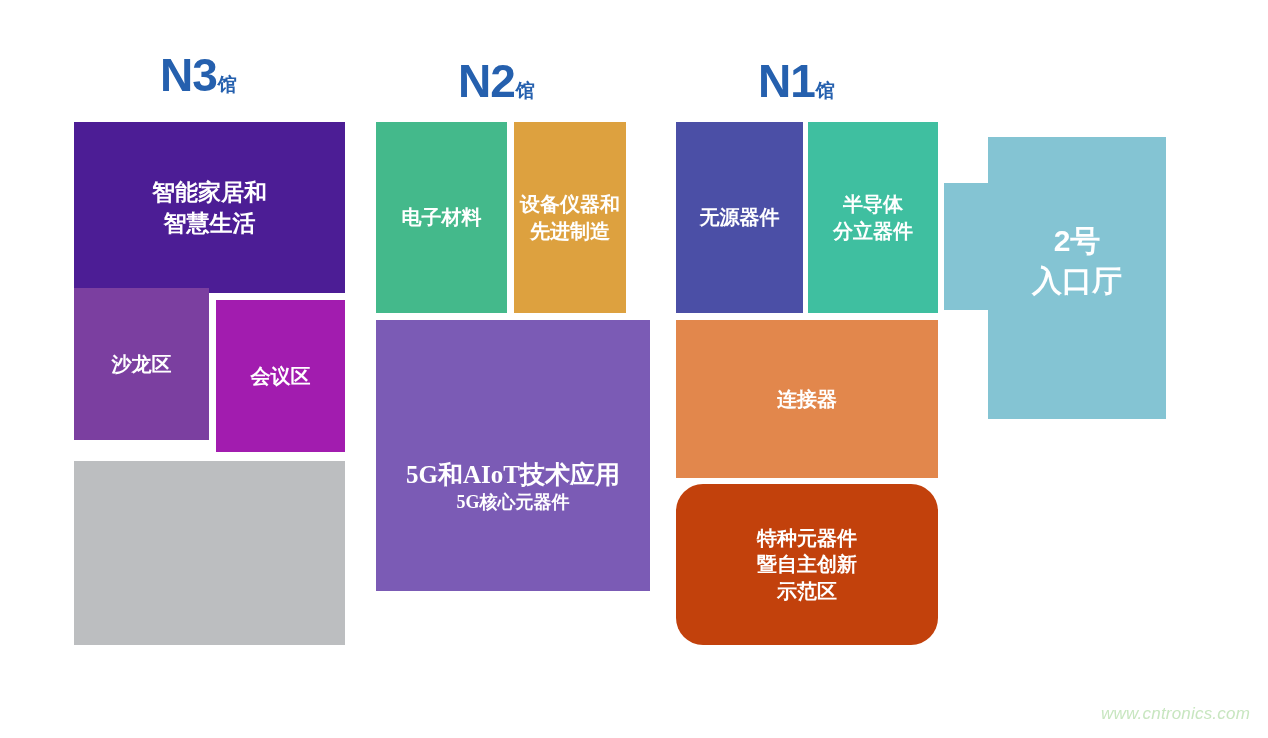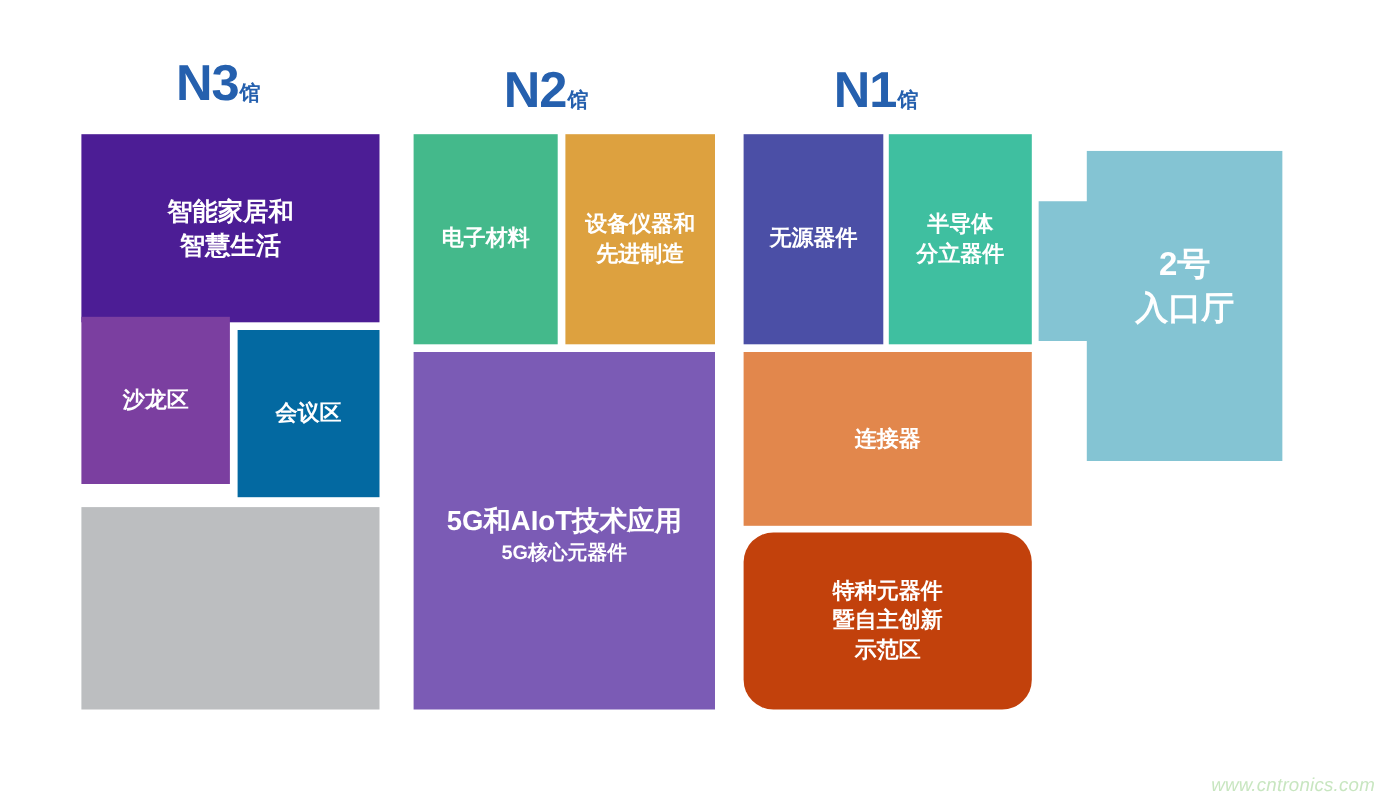--- a/index.html
+++ b/index.html
@@ -113,38 +113,38 @@
 
   <div class="zone t-lg" style="left:74px; top:122px; width:271px; height:171px; background:#4c1d95;">
     <div class="zone-label">智能家居和
 智慧生活</div>
   </div>
 
   <div class="zone t-md" style="left:74px; top:288px; width:135px; height:152px; background:#7B3FA0;">
     <div class="zone-label">沙龙区</div>
   </div>
 
-  <div class="zone t-md" style="left:216px; top:300px; width:129px; height:152px; background:#0369a1;">
+  <div class="zone t-md" style="left:216px; top:300px; width:129px; height:152px; background:#a21caf;">
     <div class="zone-label">会议区</div>
   </div>
 
   <div class="zone t-md" style="left:74px; top:461px; width:271px; height:184px; background:#BCBEC0;">
     <div class="zone-label"></div>
   </div>
 
   <div class="zone t-md" style="left:376px; top:122px; width:131px; height:191px; background:#44B98B;">
     <div class="zone-label">电子材料</div>
   </div>
 
-  <div class="zone t-md" style="left:514px; top:122px; width:136px; height:191px; background:#DDA13F;">
+  <div class="zone t-md" style="left:514px; top:122px; width:112px; height:191px; background:#DDA13F;">
     <div class="zone-label">设备仪器和
 先进制造</div>
   </div>
 
-  <div class="zone t-xl" style="left:376px; top:320px; width:274px; height:325px; background:#7B5BB5; justify-content:flex-start;">
+  <div class="zone t-xl" style="left:376px; top:320px; width:274px; height:271px; background:#7B5BB5; justify-content:flex-start;font-family:Liberation Serif, serif;">
     <div class="zone-label" style="margin-top:138px;">5G和AIoT技术应用</div>
     <div class="zone-sublabel" style="font-size:18px; ">5G核心元器件</div>
   </div>
 
   <div class="zone t-md" style="left:676px; top:122px; width:127px; height:191px; background:#4B4FA6;">
     <div class="zone-label">无源器件</div>
   </div>
 
   <div class="zone t-md" style="left:808px; top:122px; width:130px; height:191px; background:#3FBFA0;">
     <div class="zone-label">半导体

